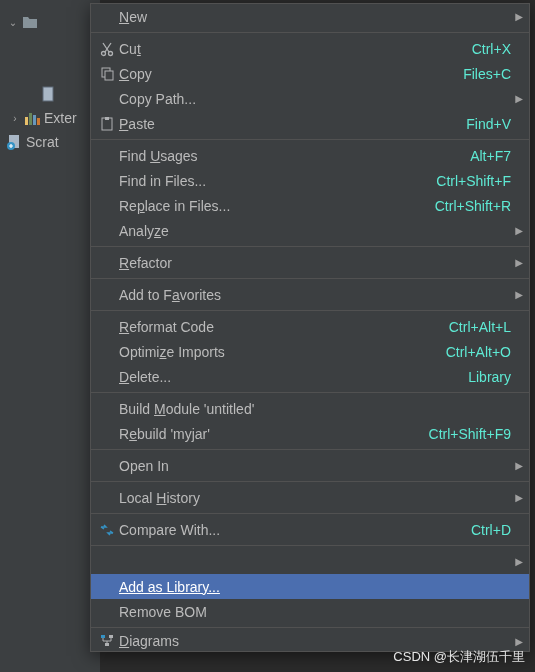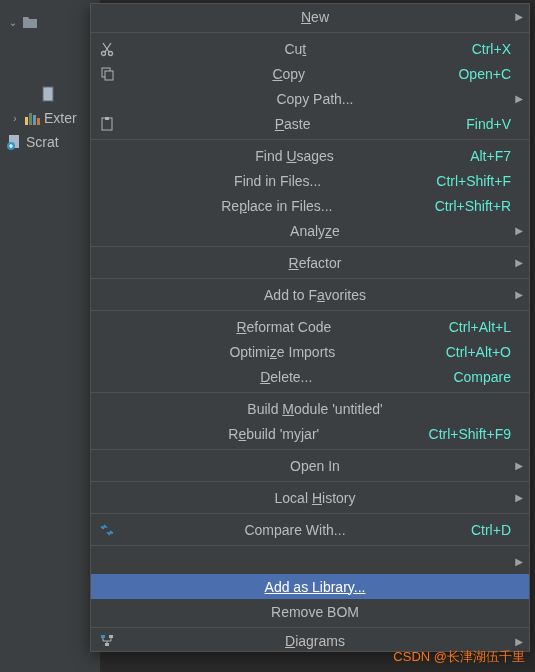--- a/index.html
+++ b/index.html
@@ -66,21 +66,20 @@
   }
   .menu-item .icon-slot {
     width: 24px;
     display: inline-flex;
     align-items: center;
     justify-content: center;
   }
   .menu-item .label {
     flex: 1;
     color: #bbbbbb;
-    text-align: center;
   }
   .menu-item.highlighted .label { color:#fff; }
   .menu-item .shortcut {
     color: #5eead4;
     font-size: 14px;
   }
   .menu-item .submenu-arrow {
     position: absolute;
     right: 6px;
     font-size: 10px;
@@ -89,21 +88,21 @@
   .separator {
     height: 1px;
     background: #515151;
     margin: 3px 0;
   }
   .mn { text-decoration: underline; }
   .watermark {
     position: absolute;
     bottom: 6px;
     right: 10px;
-    color: #f97316;
+    color: #e5e5e5;
     font-size: 13px;
   }
   .svg-ico { width:16px; height:16px; }
 </style>
 </head>
 <body>
 
 <div class="sidebar">
   <div class="tree-row" style="padding-left:8px;">
     <span class="arrow">⌄</span>
@@ -168,21 +167,21 @@
   </div>
 
   <div class="menu-item">
     <span class="icon-slot">
       <svg class="svg-ico" viewBox="0 0 16 16">
           <rect x="3" y="2" width="8" height="9" fill="none" stroke="#afb1b3"></rect>
           <rect x="6" y="5" width="8" height="9" fill="#3c3f41" stroke="#afb1b3"></rect>
         </svg>
     </span>
     <span class="label"><span class="mn">C</span>opy</span>
-    <span class="shortcut">Open+C</span>
+    <span class="shortcut">Files+C</span>
   </div>
 
   <div class="menu-item">
     <span class="icon-slot"></span>
     <span class="label">Copy Path...</span>
     <span class="submenu-arrow">▶</span>
   </div>
 
   <div class="menu-item">
     <span class="icon-slot">
@@ -247,21 +246,21 @@
 
   <div class="menu-item">
     <span class="icon-slot"></span>
     <span class="label">Optimi<span class="mn">z</span>e Imports</span>
     <span class="shortcut">Ctrl+Alt+O</span>
   </div>
 
   <div class="menu-item">
     <span class="icon-slot"></span>
     <span class="label"><span class="mn">D</span>elete...</span>
-    <span class="shortcut">Compare</span>
+    <span class="shortcut">Library</span>
   </div>
 
   <div class="separator"></div>
 
   <div class="menu-item">
     <span class="icon-slot"></span>
     <span class="label">Build <span class="mn">M</span>odule 'untitled'</span>
   </div>
 
   <div class="menu-item">

